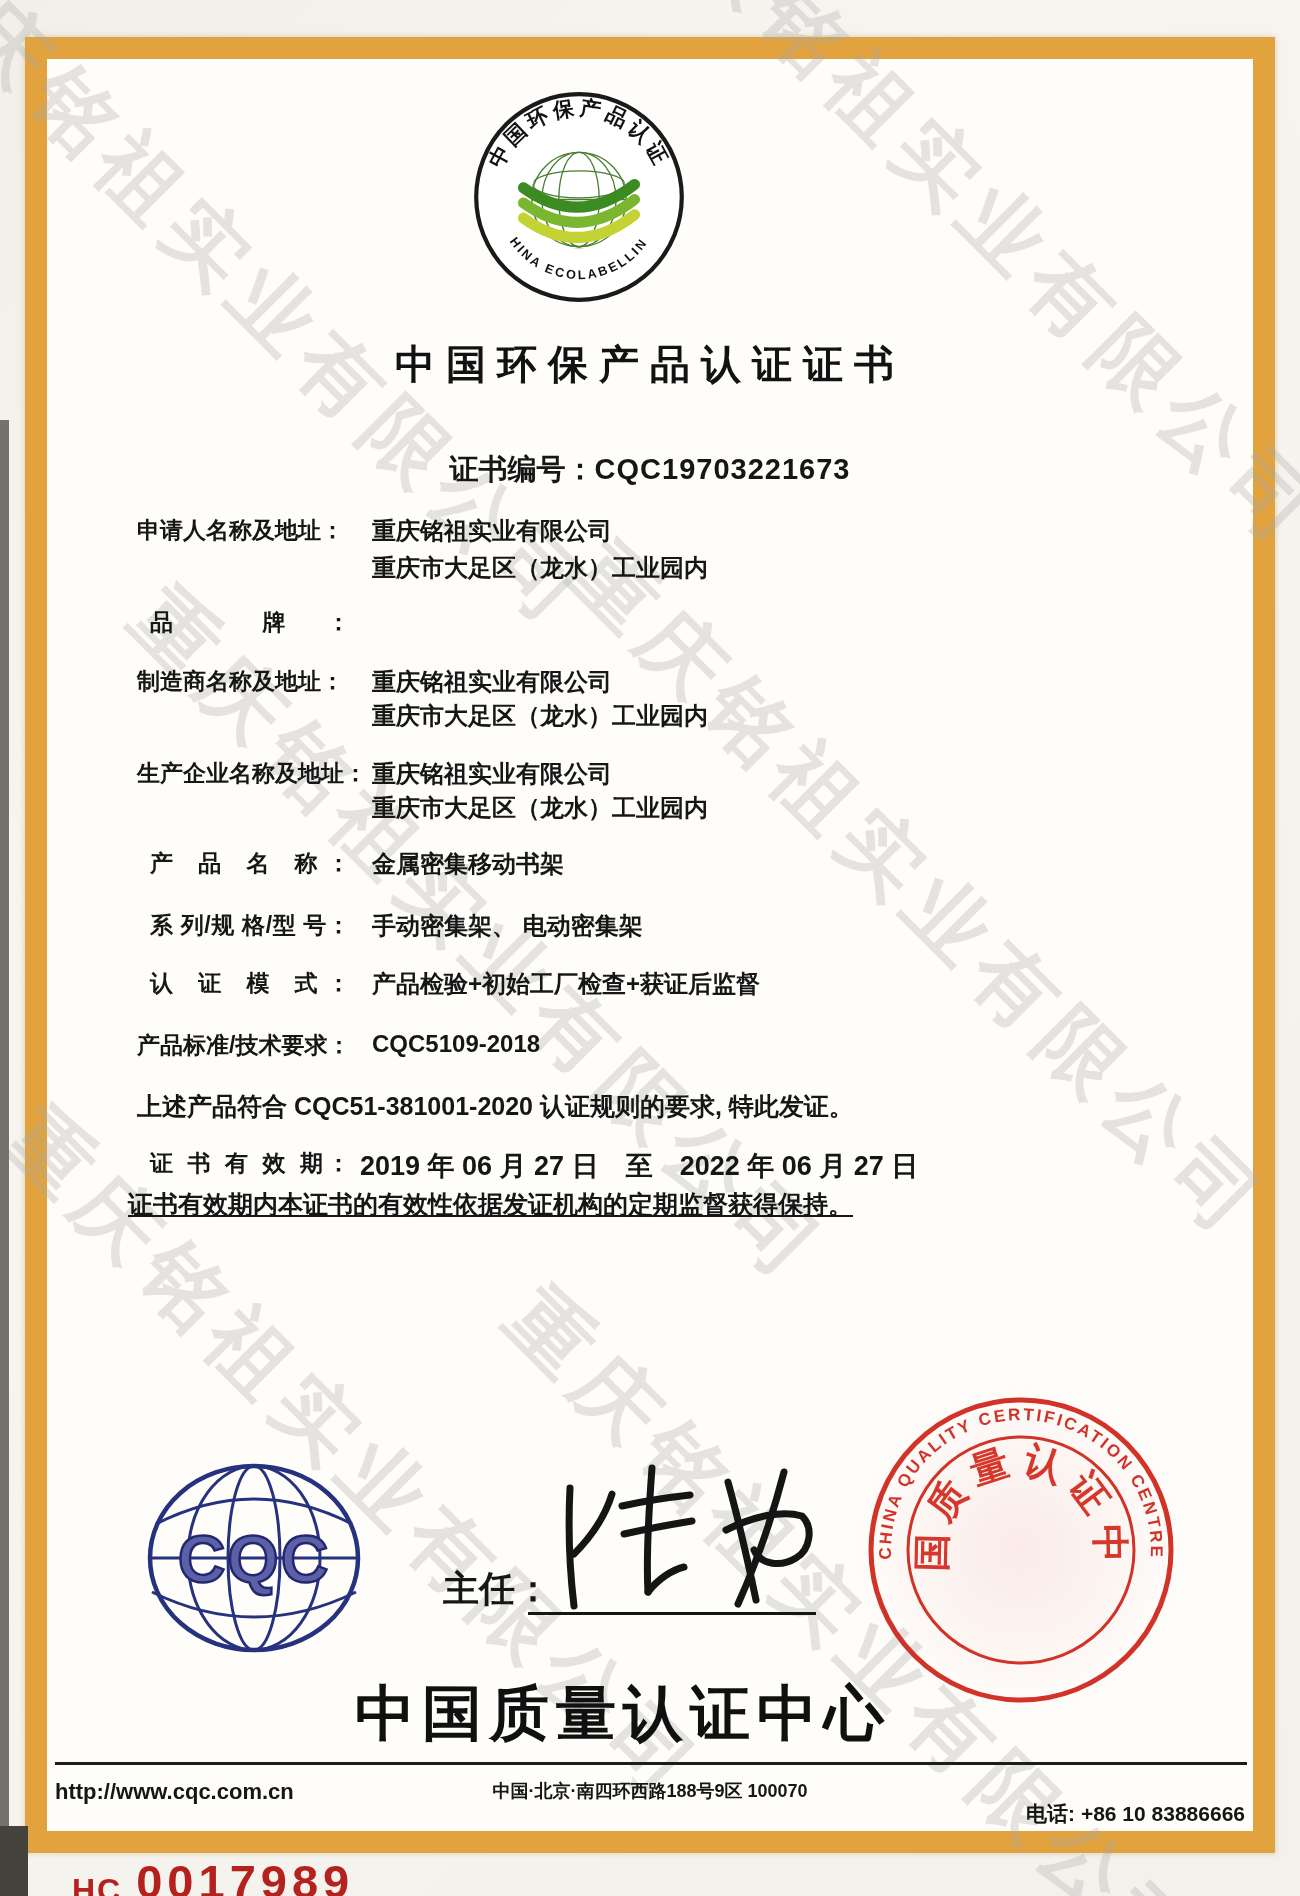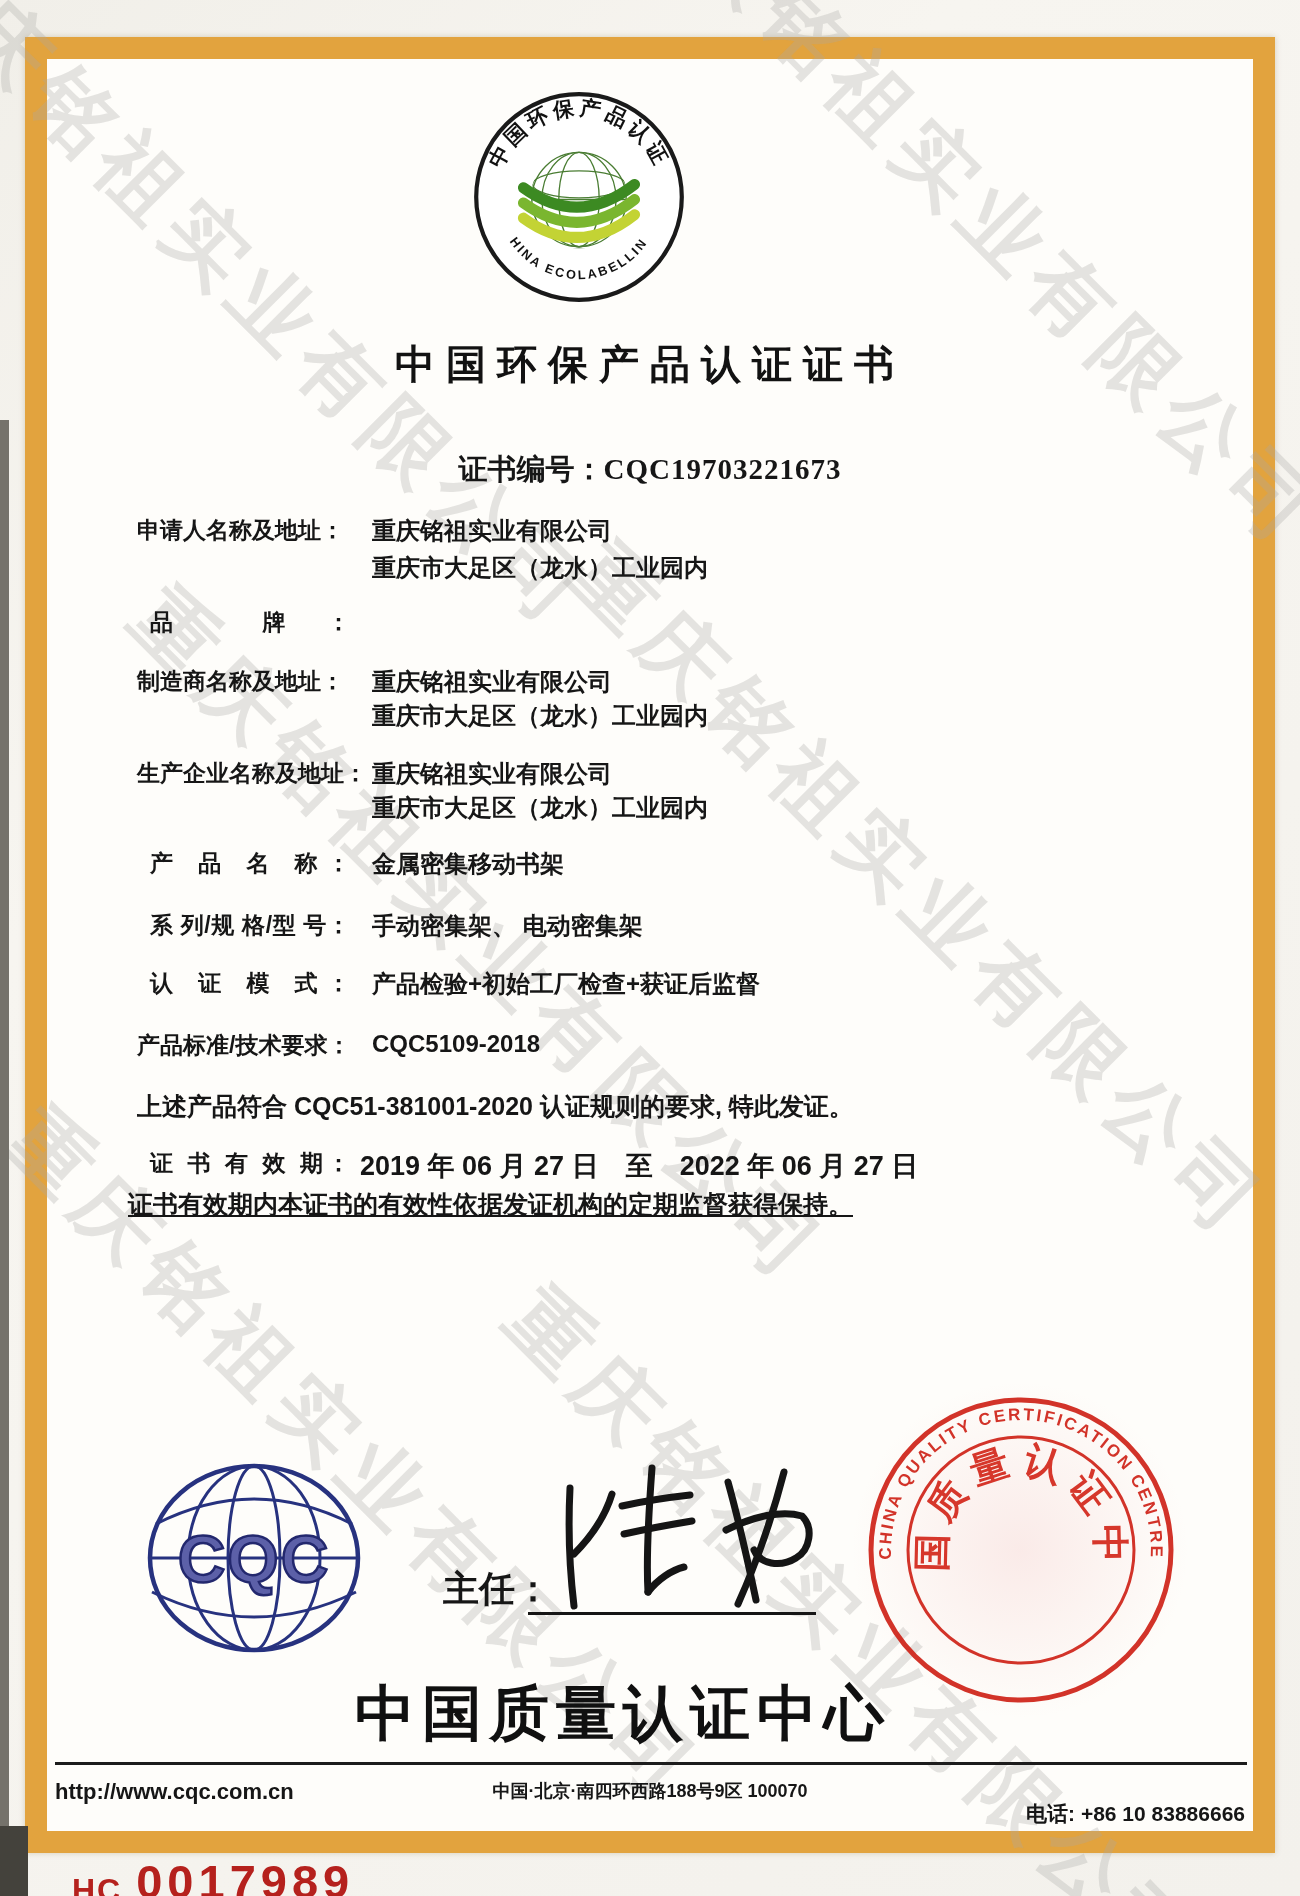--- a/index.html
+++ b/index.html
@@ -12,21 +12,21 @@
   .edge-corner{position:absolute;left:0;top:1826px;width:28px;height:70px;background:#44423c;z-index:6;}
   .wm-layer{position:absolute;inset:0;z-index:1;pointer-events:none;}
   .wm{position:absolute;white-space:nowrap;transform:rotate(45deg);transform-origin:0 0;
       font-size:82px;font-weight:700;letter-spacing:12px;color:rgba(168,168,166,.30);}
   .content{position:absolute;inset:0;z-index:2;}
   .badge{position:absolute;left:472px;top:90px;}
   .title{position:absolute;left:0;right:0;top:337px;text-align:center;
          font-size:40px;font-weight:700;letter-spacing:11px;color:#121212;}
   .certline{position:absolute;left:0;right:0;top:450px;text-align:center;
             font-size:29px;font-weight:700;}
-  .certline .num{font-family:Liberation Serif, serif;letter-spacing:1px;}
+  .certline .num{font-family:Liberation Sans, sans-serif;letter-spacing:1px;}
   .lbl{position:absolute;left:137px;font-size:23px;font-weight:700;white-space:nowrap;text-align:center;}
   .lbl-j{position:absolute;left:150px;width:200px;font-size:23px;font-weight:700;
          text-align:justify;text-align-last:justify;}
   .val{position:absolute;left:372px;font-size:24px;font-weight:700;white-space:nowrap;}
   .para{position:absolute;left:137px;font-size:25px;font-weight:700;white-space:nowrap;}
   .note{position:absolute;left:128px;font-size:25px;font-weight:700;white-space:nowrap;text-decoration:underline;}
   .director{position:absolute;left:443px;top:1565px;font-size:36px;font-weight:700;}
   .sig-line{position:absolute;left:528px;top:1612px;width:288px;height:3px;background:#151515;}
   .issuer{position:absolute;left:355px;top:1674px;font-size:60px;font-weight:700;
           letter-spacing:7px;color:#101010;}

